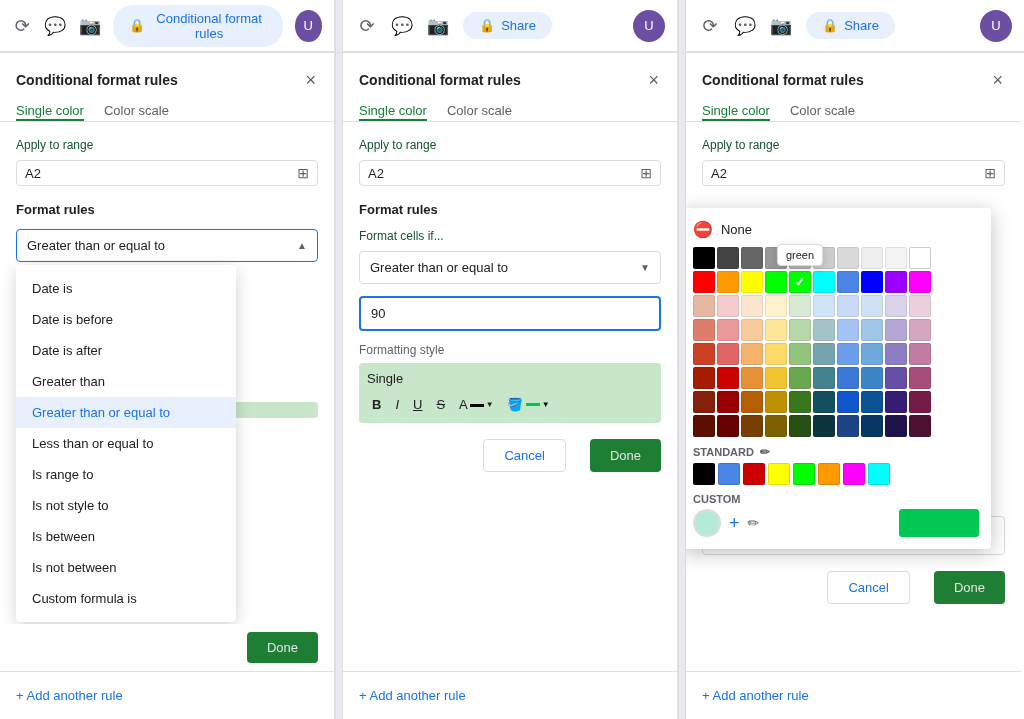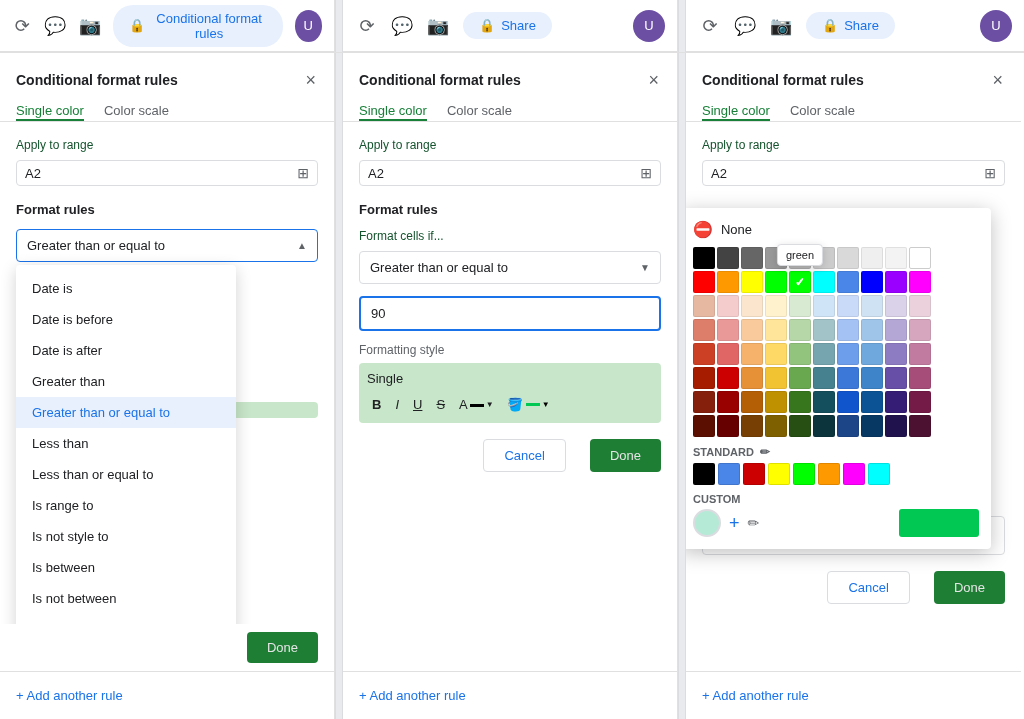--- a/index.html
+++ b/index.html
@@ -524,21 +524,20 @@
           <span>Greater than or equal to</span>
           <span class="dd-arrow">▲</span>
         </div>
 
         <div class="dropdown-menu">
           <div class="dropdown-item">Date is</div>
           <div class="dropdown-item">Date is before</div>
           <div class="dropdown-item">Date is after</div>
           <div class="dropdown-item">Greater than</div>
           <div class="dropdown-item highlighted">Greater than or equal to</div>
-          <div class="dropdown-item">Less than</div>
           <div class="dropdown-item">Less than or equal to</div>
           <div class="dropdown-item">Is range to</div>
           <div class="dropdown-item">Is not style to</div>
           <div class="dropdown-item">Is between</div>
           <div class="dropdown-item">Is not between</div>
           <div class="dropdown-item">Custom formula is</div>
         </div>
       </div>
 
       <div style="margin-top: 140px;">

